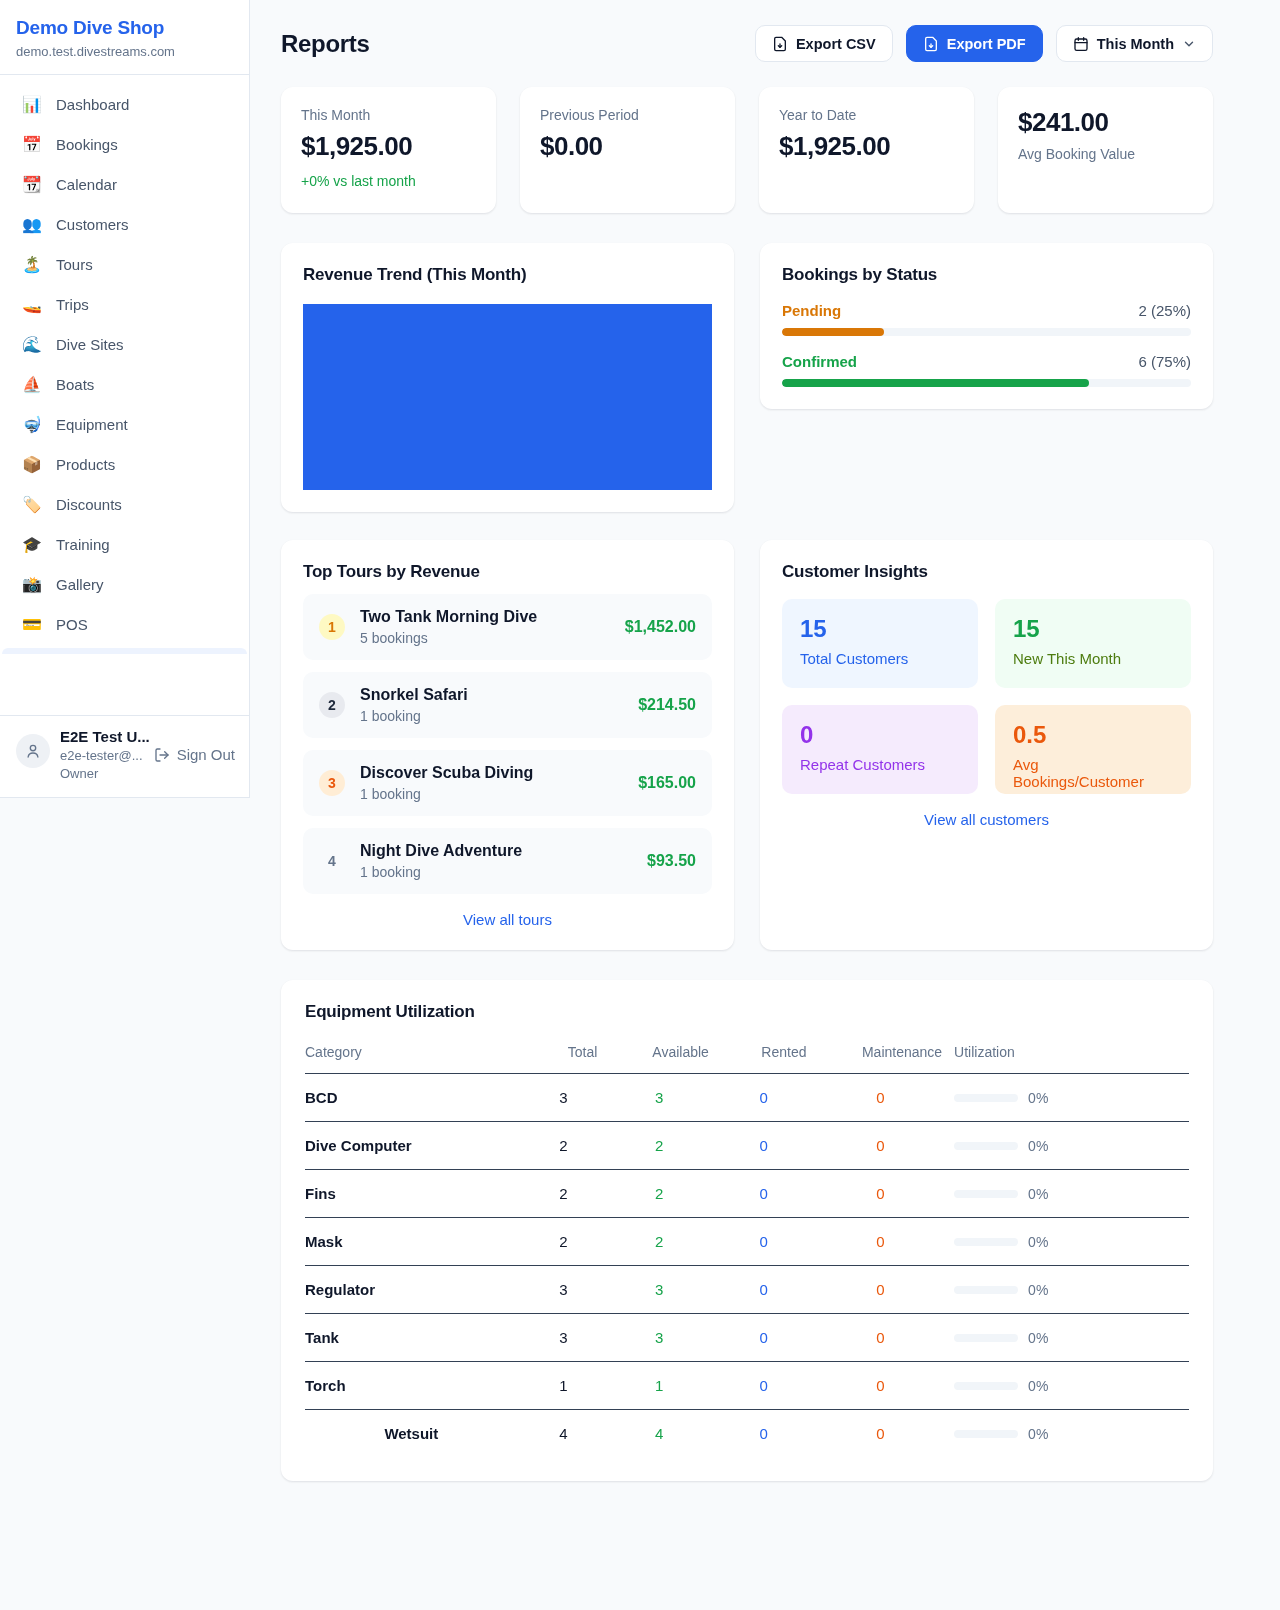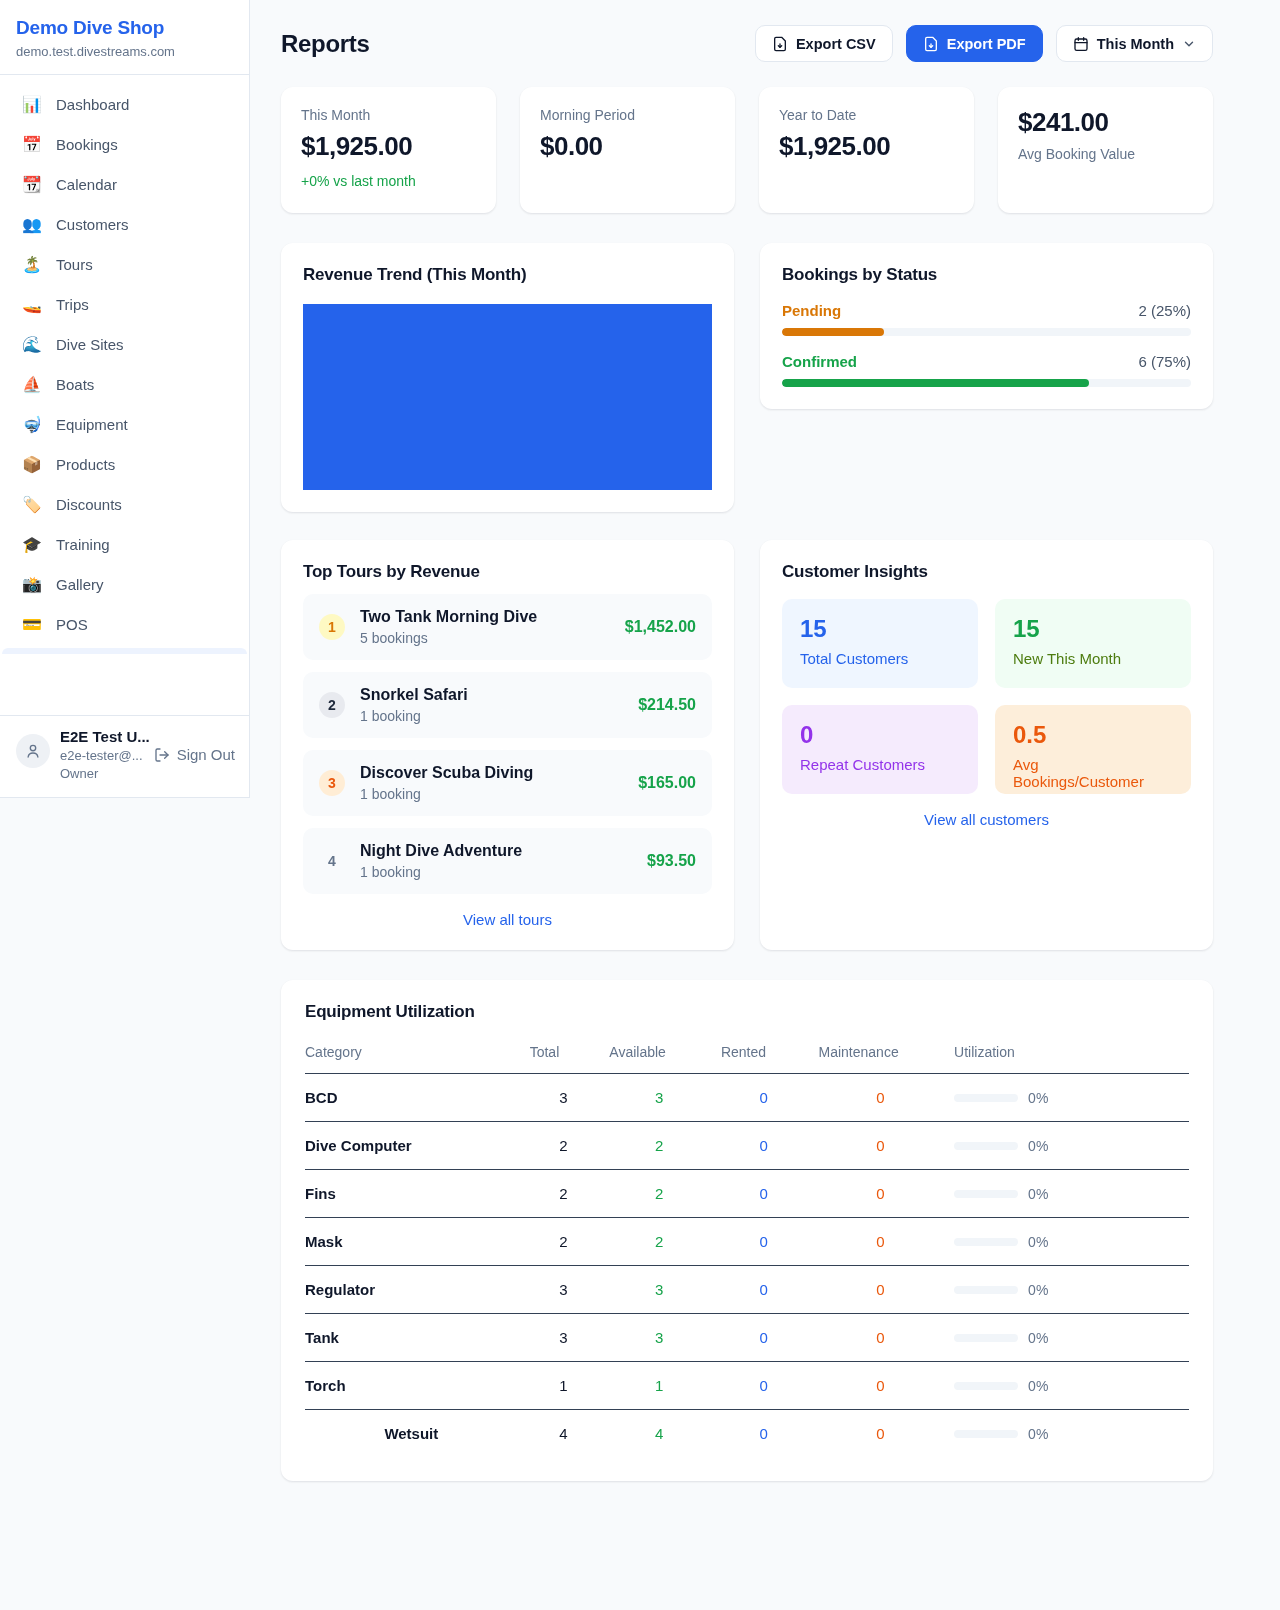--- a/index.html
+++ b/index.html
@@ -107,21 +107,21 @@
   .tour-rev { margin-left:auto; font-size:16px; font-weight:700; color:#16a34a; }
   .view-link { display:block; text-align:center; color:#2563eb; font-size:15px; margin-top:17px; cursor:pointer; text-decoration:none; }
   
   .tiles { display:grid; grid-template-columns:1fr 1fr; gap:17px; margin-top:17px; }
   .tile { border-radius:10px; padding:16px 18px; height:89px; }
   .tile-value { font-size:24px; font-weight:700; }
   .tile-label { font-size:15px; font-weight:500; margin-top:7px; }
   
   .equip-panel { padding:22px 24px 24px; }
   table { width:100%; border-collapse:collapse; margin-top:12px; }
-  th { font-size:14px; font-weight:400; color:#64748b; padding:10px 6px 13px; text-align:left; }
+  th { font-size:14px; font-weight:400; color:#64748b; padding:10px 6px 13px; text-align:right; }
   th.cat, td.cat { text-align:left; padding-left:0; }
   th.util, td.util { text-align:left; padding-left:6px; }
   thead th { border-bottom:1px solid #334155; }
   td { padding:15px 6px; font-size:15px; border-bottom:1px solid #334155; text-align:center; color:#0f172a; }
   tbody tr:last-child td { border-bottom:none;text-align:center; }
   td.cat { font-weight:600; }
   .c-green { color:#16a34a; } .c-blue { color:#2563eb; } .c-orange { color:#ea580c; }
   .util-cell { display:flex; align-items:center; gap:10px; }
   .mini-track { width:64px; height:8px; border-radius:99px; background:#f1f5f9; }
   .util-pct { color:#64748b; font-size:14px; }
@@ -252,21 +252,21 @@
     </div>
   </div>
 
   <div class="stats-grid">
       <div class="card stat-card">
         <div class="stat-label">This Month</div>
         <div class="stat-value">$1,925.00</div>
         <div class="stat-delta">+0% vs last month</div>
       </div>
       <div class="card stat-card">
-        <div class="stat-label">Morning Period</div>
+        <div class="stat-label">Previous Period</div>
         <div class="stat-value">$0.00</div>
       </div>
       <div class="card stat-card">
         <div class="stat-label">Year to Date</div>
         <div class="stat-value">$1,925.00</div>
       </div>
       <div class="card stat-card value-first">
         <div class="stat-value">$241.00</div>
         <div class="stat-label">Avg Booking Value</div>
       </div>

